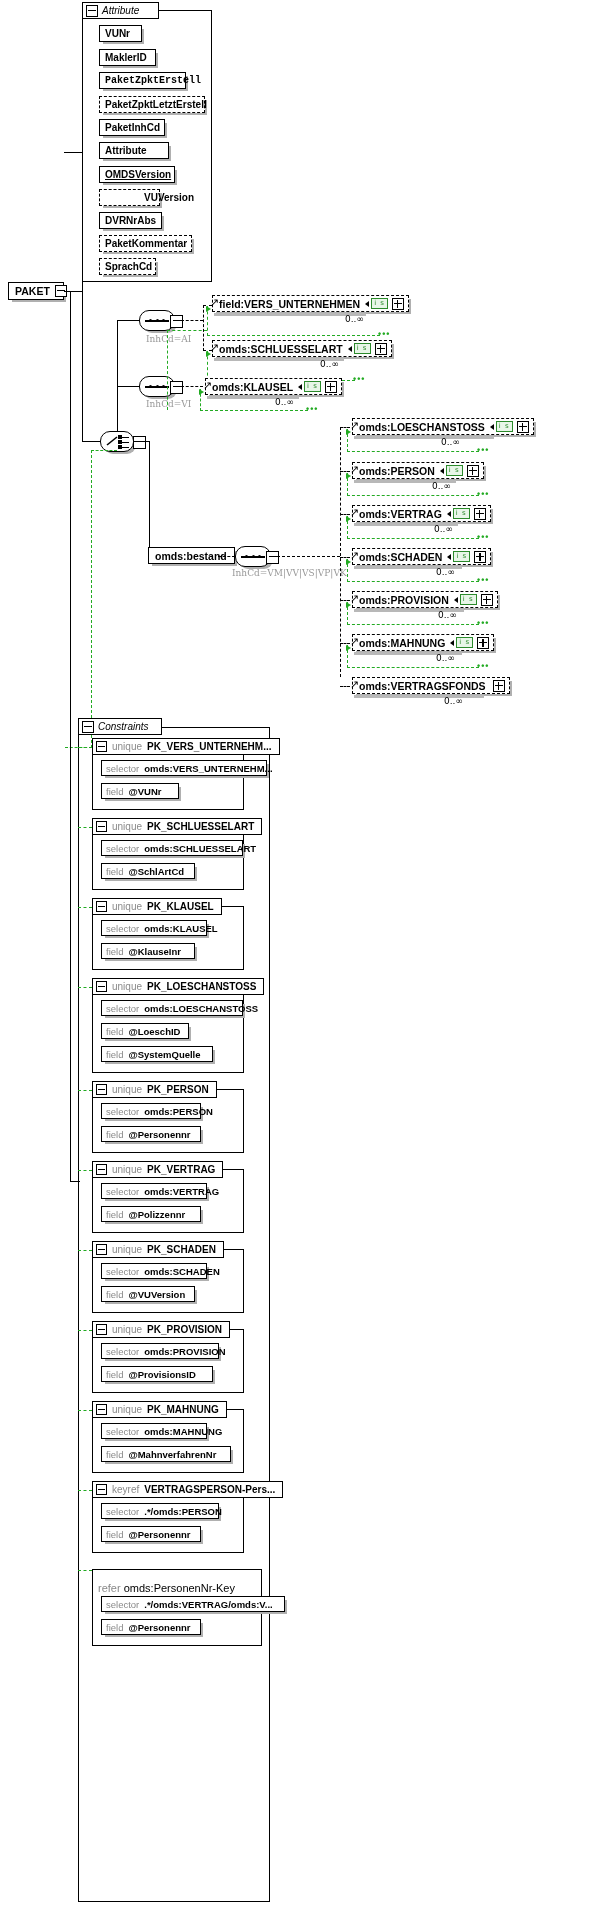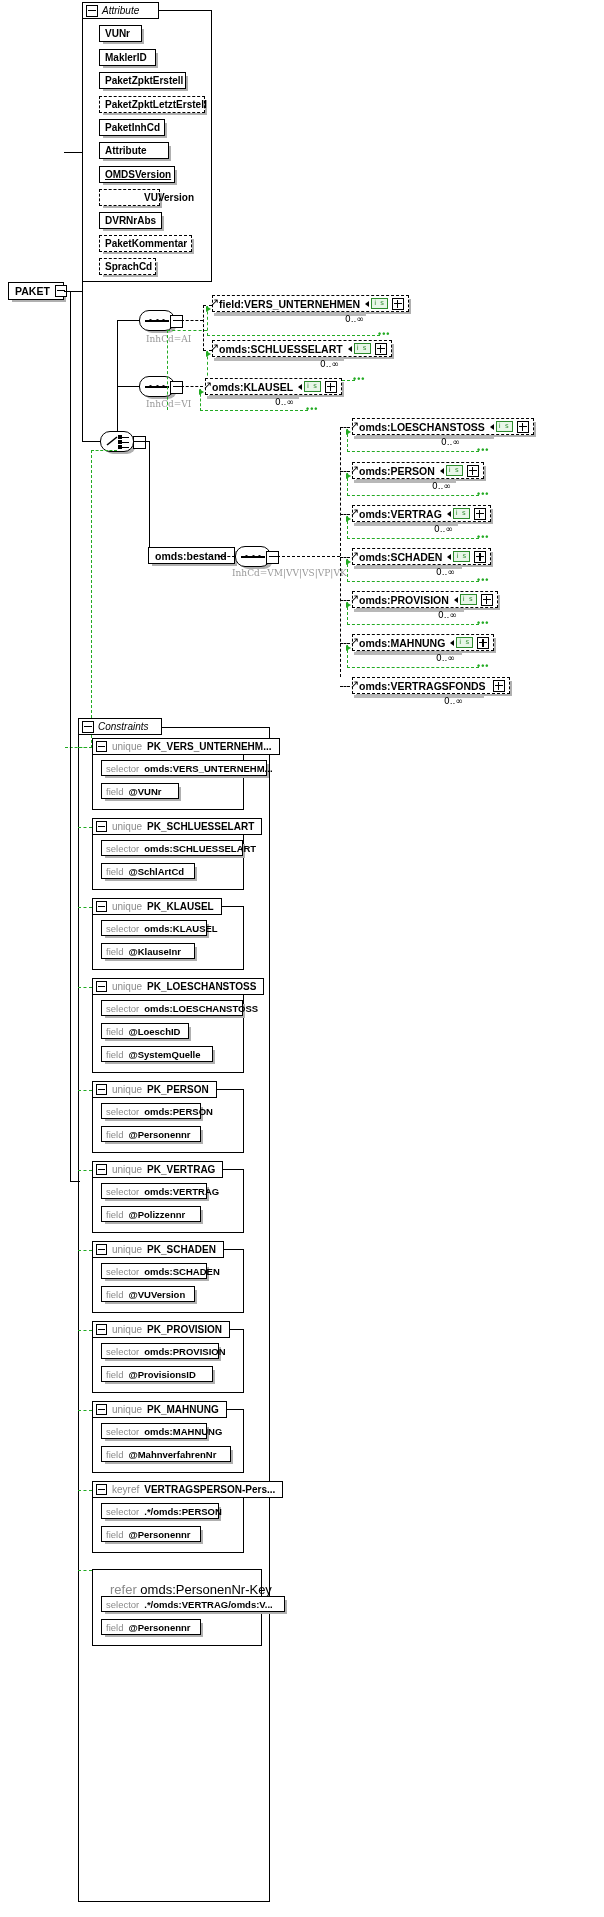--- a/index.html
+++ b/index.html
@@ -123,21 +123,21 @@
     position:absolute;border:1.3px solid #000;background:#fff;box-sizing:border-box;
     height:17px;display:flex;align-items:center;gap:5px;padding:0 7px 0 3px;
     font-size:10px;white-space:nowrap;
   }
   .ctab .kw{color:#8a8a8a;font-weight:normal;}
   .ctab .vl{color:#000;font-weight:bold;}
 
   .mini{width:9px;height:9px;border:1.2px solid #000;background:#fff;position:relative;flex:none;}
   .mini:before{content:"";position:absolute;left:1px;right:1px;top:3.5px;height:1.3px;background:#000;}
 
-  .refline{position:absolute;font-size:13px;white-space:nowrap;margin-left:12px;}
+  .refline{position:absolute;font-size:11px;white-space:nowrap;}
   .refline .kw{color:#8a8a8a;}
   .refline .vl{color:#000;}
 
   
   .rootbox{
     position:absolute;border:1.5px solid #000;background:#fff;box-sizing:border-box;
     height:18px;display:flex;align-items:center;gap:5px;padding:0 4px 0 6px;
     font-size:10.5px;font-weight:bold;box-shadow:3px 3px 0 -1px #b0b0b0;
   }
   .greenarrow{position:absolute;width:0;height:0;border-top:3.5px solid transparent;border-bottom:3.5px solid transparent;border-left:5px solid #22aa22;}
@@ -152,21 +152,21 @@
   <span class="minus"></span>
   <span>Attribute</span>
 </div>
 
 <div class="box" style="left:99px;top:25px;width:43px;height:17px;">
     <span>VUNr</span>
   </div>
 <div class="box" style="left:99px;top:49px;width:57px;height:17px;">
     <span>MaklerID</span>
   </div>
-<div class="box" style="left:99px;top:72px;width:87px;height:17px;">
+<div class="box" style="left:99px;top:72px;width:87px;height:17px;font-family:Liberation Mono, monospace;">
     <span>PaketZpktErstell</span>
   </div>
 <div class="box dashed" style="left:99px;top:96px;width:106px;height:17px;">
     <span>PaketZpktLetztErstell</span>
   </div>
 <div class="box" style="left:99px;top:119px;width:66px;height:17px;">
     <span>PaketInhCd</span>
   </div>
 <div class="box" style="left:99px;top:142px;width:70px;height:17px;">
     <span>Attribute</span>

